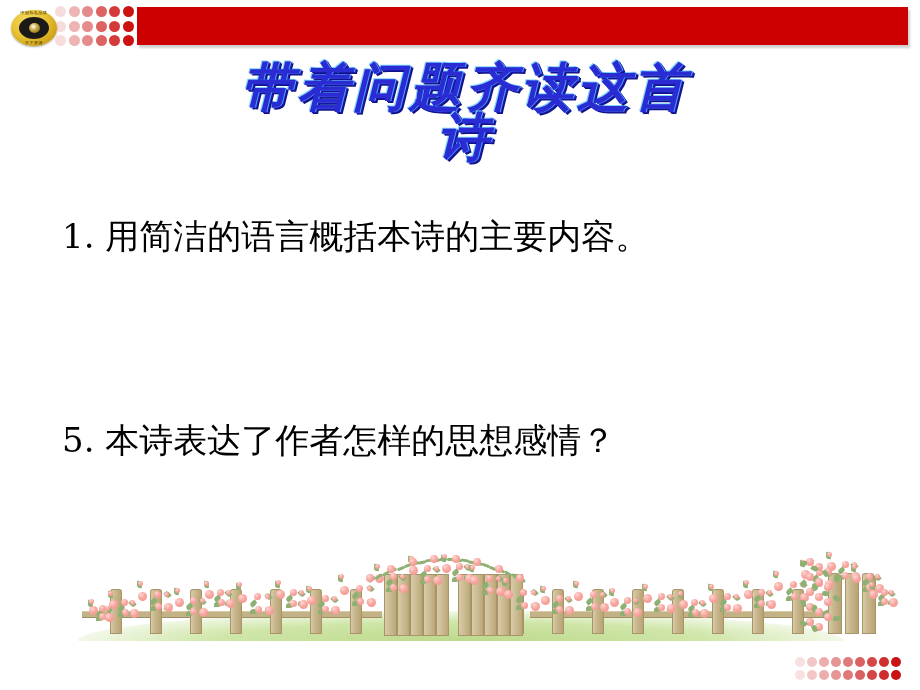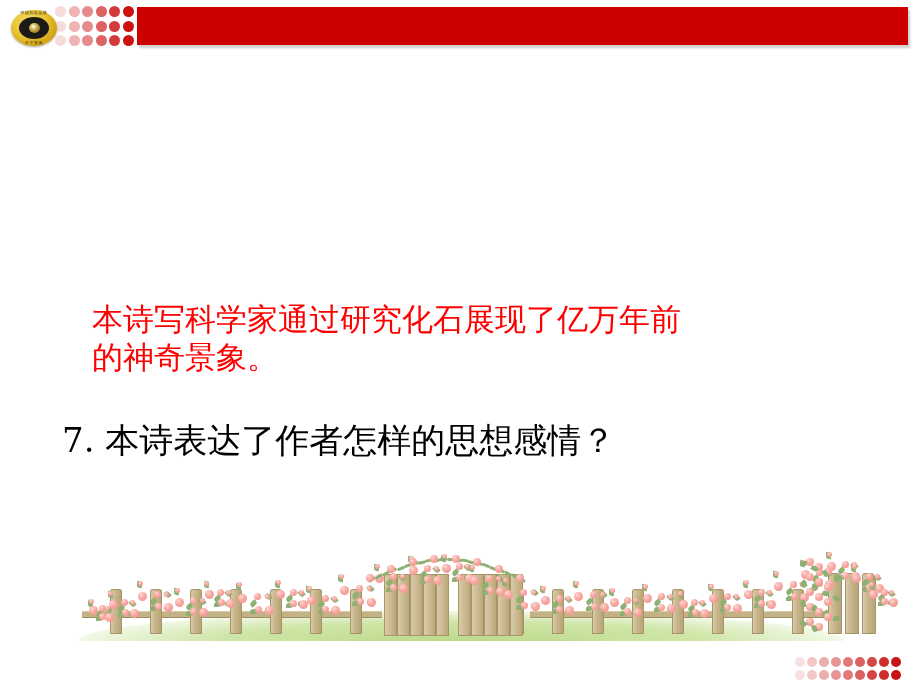--- a/index.html
+++ b/index.html
@@ -241,28 +241,29 @@
     </div>
 
   <div id="logo">
     <div class="ring-outer"></div>
     <div class="ring-inner"></div>
     <div class="pupil"></div>
     <div class="arc-top">中国知名品牌</div>
     <div class="arc-bot">天下资源</div>
   </div>
 
-
-
-  <div class="a-line" id="a1">
-    <span>本诗写科学家通过研究化石展现了亿万年前</span>
-    <span class="l2">的神奇景象。</span>
+  <div id="title">
+    <span>带着问题齐读这首</span>
+    <span class="t2">诗</span>
   </div>
 
-  <div class="q-line" id="q2">7. 本诗表达了作者怎样的思想感情？</div>
+  <div class="q-line" id="q1">1. 用简洁的语言概括本诗的主要内容。</div>
+
+
+  <div class="q-line" id="q2">5. 本诗表达了作者怎样的思想感情？</div>
 
 
   <div id="garden">
       <div class="grass" style="left: 78px; width: 766px; height: 30px;"></div>
       <div class="rail" style="left: 82px; top: 55px; width: 300px;"></div>
       <div class="rail" style="left: 530px; top: 55px; width: 310px;"></div>
       <div class="post" style="left: 110px; top: 36px; height: 42px;"></div>
       <div class="post" style="left: 150px; top: 36px; height: 42px;"></div>
       <div class="post" style="left: 190px; top: 36px; height: 42px;"></div>
       <div class="post" style="left: 230px; top: 36px; height: 42px;"></div>

